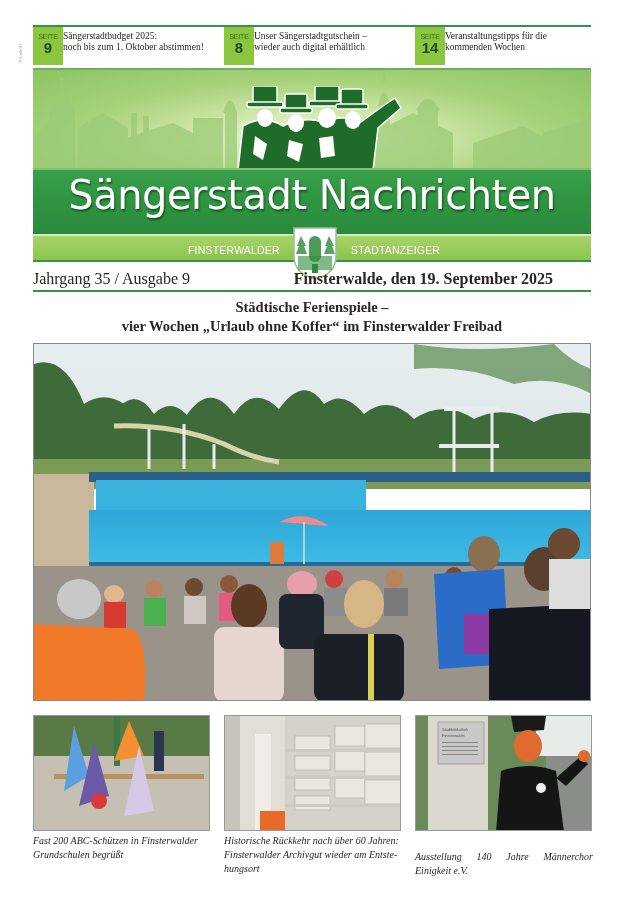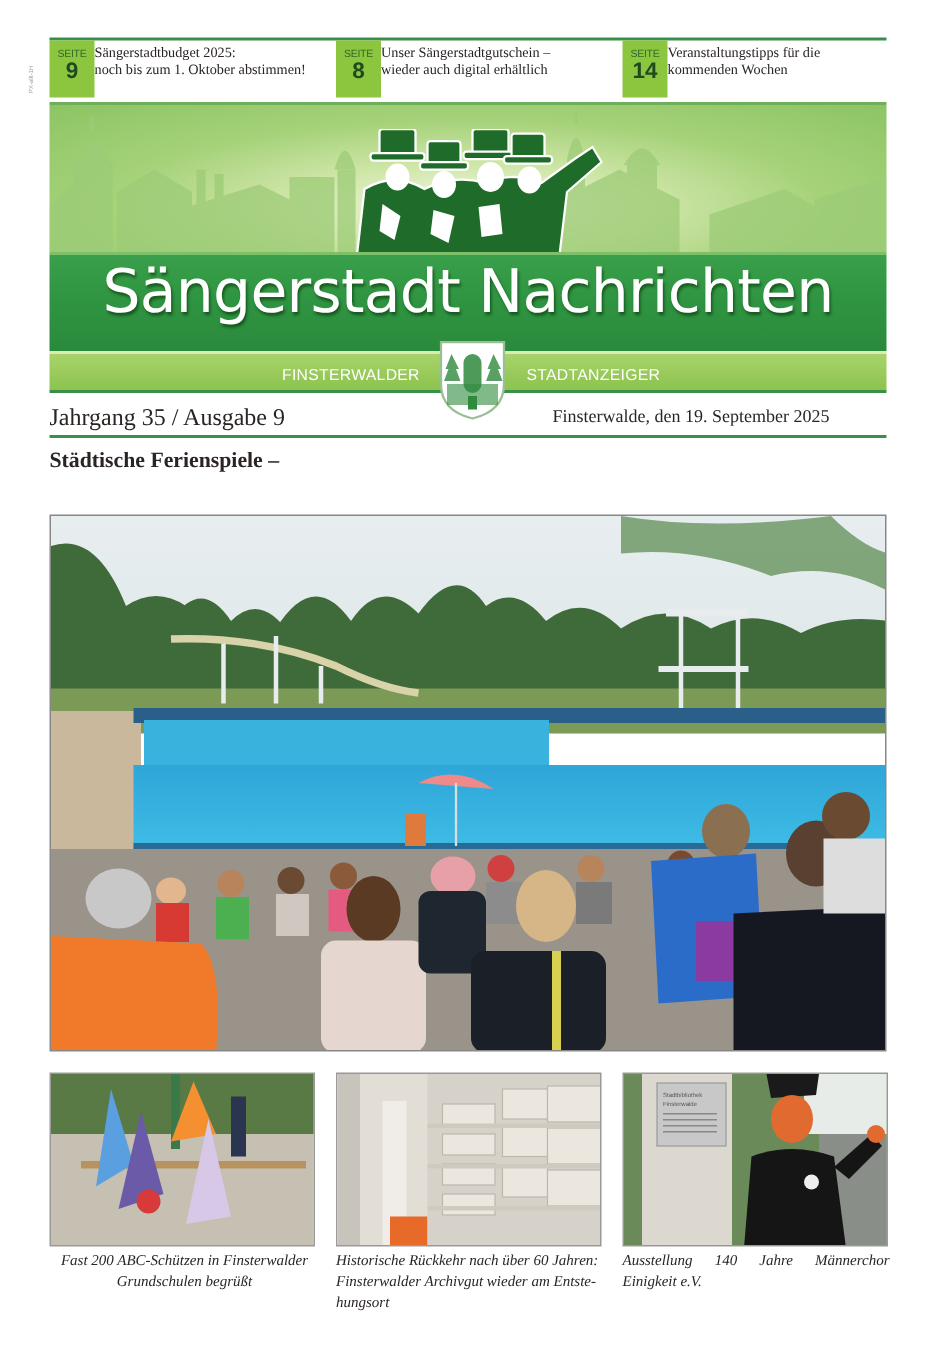--- a/index.html
+++ b/index.html
@@ -25,35 +25,35 @@
   .choir { position: absolute; left: 200px; top: 16px; width: 170px; height: 84px; }
   .titlebar { position: absolute; left: 0; top: 100px; width: 558px; height: 66px; background: linear-gradient(180deg, #3a9f4a 0%, #2f9441 50%, #2a8a3c 100%); border-top: 2px solid #7cc06a; padding-left: 24px; }
   .titlebar .title { position: absolute; left: 0; top: 2px; width: 558px; text-align: center; font-family: "DejaVu Sans", sans-serif; font-size: 40px; color: #ffffff; letter-spacing: -0.5px; text-shadow: 1px 2px 2px rgba(0,40,0,0.55); font-weight: normal; }
   .subbar { position: absolute; left: 0; top: 166px; width: 558px; height: 28px; background: linear-gradient(180deg, #a8d36a 0%, #8cc34e 100%); border-top: 2px solid #d8ecb8; border-bottom: 2px solid #3a8f4a; }
   .subbar .l, .subbar .r { position: absolute; top: 8px; font-family: "Liberation Sans", sans-serif; font-size: 10.5px; color: #ffffff; letter-spacing: 0.2px; }
   .subbar .l { left: 155px; }
   .subbar .r { left: 318px; }
   .crest { position: absolute; left: 259px; top: 158px; width: 46px; height: 54px; }
 
   .issue { position: absolute; left: 33px; top: 270px; font-size: 16px; color: #2a2523; }
-  .date { position: absolute; right: 72px; top: 270px; font-size: 12px; color: #2a2523; }
+  .date { position: absolute; right: 72px; top: 270px; font-size: 16px; color: #2a2523; font-weight: bold; }
   .rule { position: absolute; left: 33px; top: 290px; width: 558px; height: 2px; background: #3a8f4a; }
 
-  .headline { position: absolute; left: 33px; top: 298px; width: 558px; text-align: left; font-size: 14.5px; font-weight: bold; line-height: 19px; color: #2a2523; }
+  .headline { position: absolute; left: 33px; top: 298px; width: 558px; text-align: center; font-size: 14.5px; font-weight: bold; line-height: 19px; color: #2a2523; }
 
   .hero { position: absolute; left: 33px; top: 343px; width: 558px; height: 358px; overflow: hidden; border: 1px solid #888; }
 
   .thumb { position: absolute; top: 715px; width: 177px; height: 116px; overflow: hidden; border: 1px solid #999; }
   .th1 { left: 33px; }
   .th2 { left: 224px; }
   .th3 { left: 415px; }
   .cap { position: absolute; top: 834px; font-size: 10px; font-style: italic; line-height: 14px; color: #2a2523; }
-  .c1 { left: 33px; width: 180px; text-align: center; }
+  .c1 { left: 33px; width: 180px; }
   .c2 { left: 224px; width: 180px; }
-  .c3 { left: 415px; width: 178px; text-align: justify; text-align-last: left; }
+  .c3 { left: 415px; width: 178px; text-align: justify; text-align-last: left; margin-top: 16px; }
 </style>
 </head>
 <body>
 
 <div class="side-code">PX-allt-1H</div>
 
 <div class="teasers">
   <div class="teaser t1">
     <div class="badge">
       <span class="lbl">SEITE</span>
@@ -153,20 +153,21 @@
     </g>
   </svg>
 </div>
 
 <div class="issue">Jahrgang 35 / Ausgabe 9</div>
 <div class="date">Finsterwalde, den 19. September 2025</div>
 <div class="rule"></div>
 
 <div class="headline">
   <div>Städtische Ferienspiele –</div>
+  <div>vier Wochen „Urlaub ohne Koffer“ im Finsterwalder Freibad</div>
 </div>
 
 <div class="hero">
   <svg width="558" height="358" viewBox="0 0 558 358" preserveAspectRatio="none">
     <defs>
       <linearGradient id="sky" x1="0" y1="0" x2="0" y2="1">
           <stop offset="0" stop-color="#e8eef0"></stop>
           <stop offset="1" stop-color="#dce6e6"></stop>
         </linearGradient>
       <linearGradient id="water" x1="0" y1="0" x2="0" y2="1">

